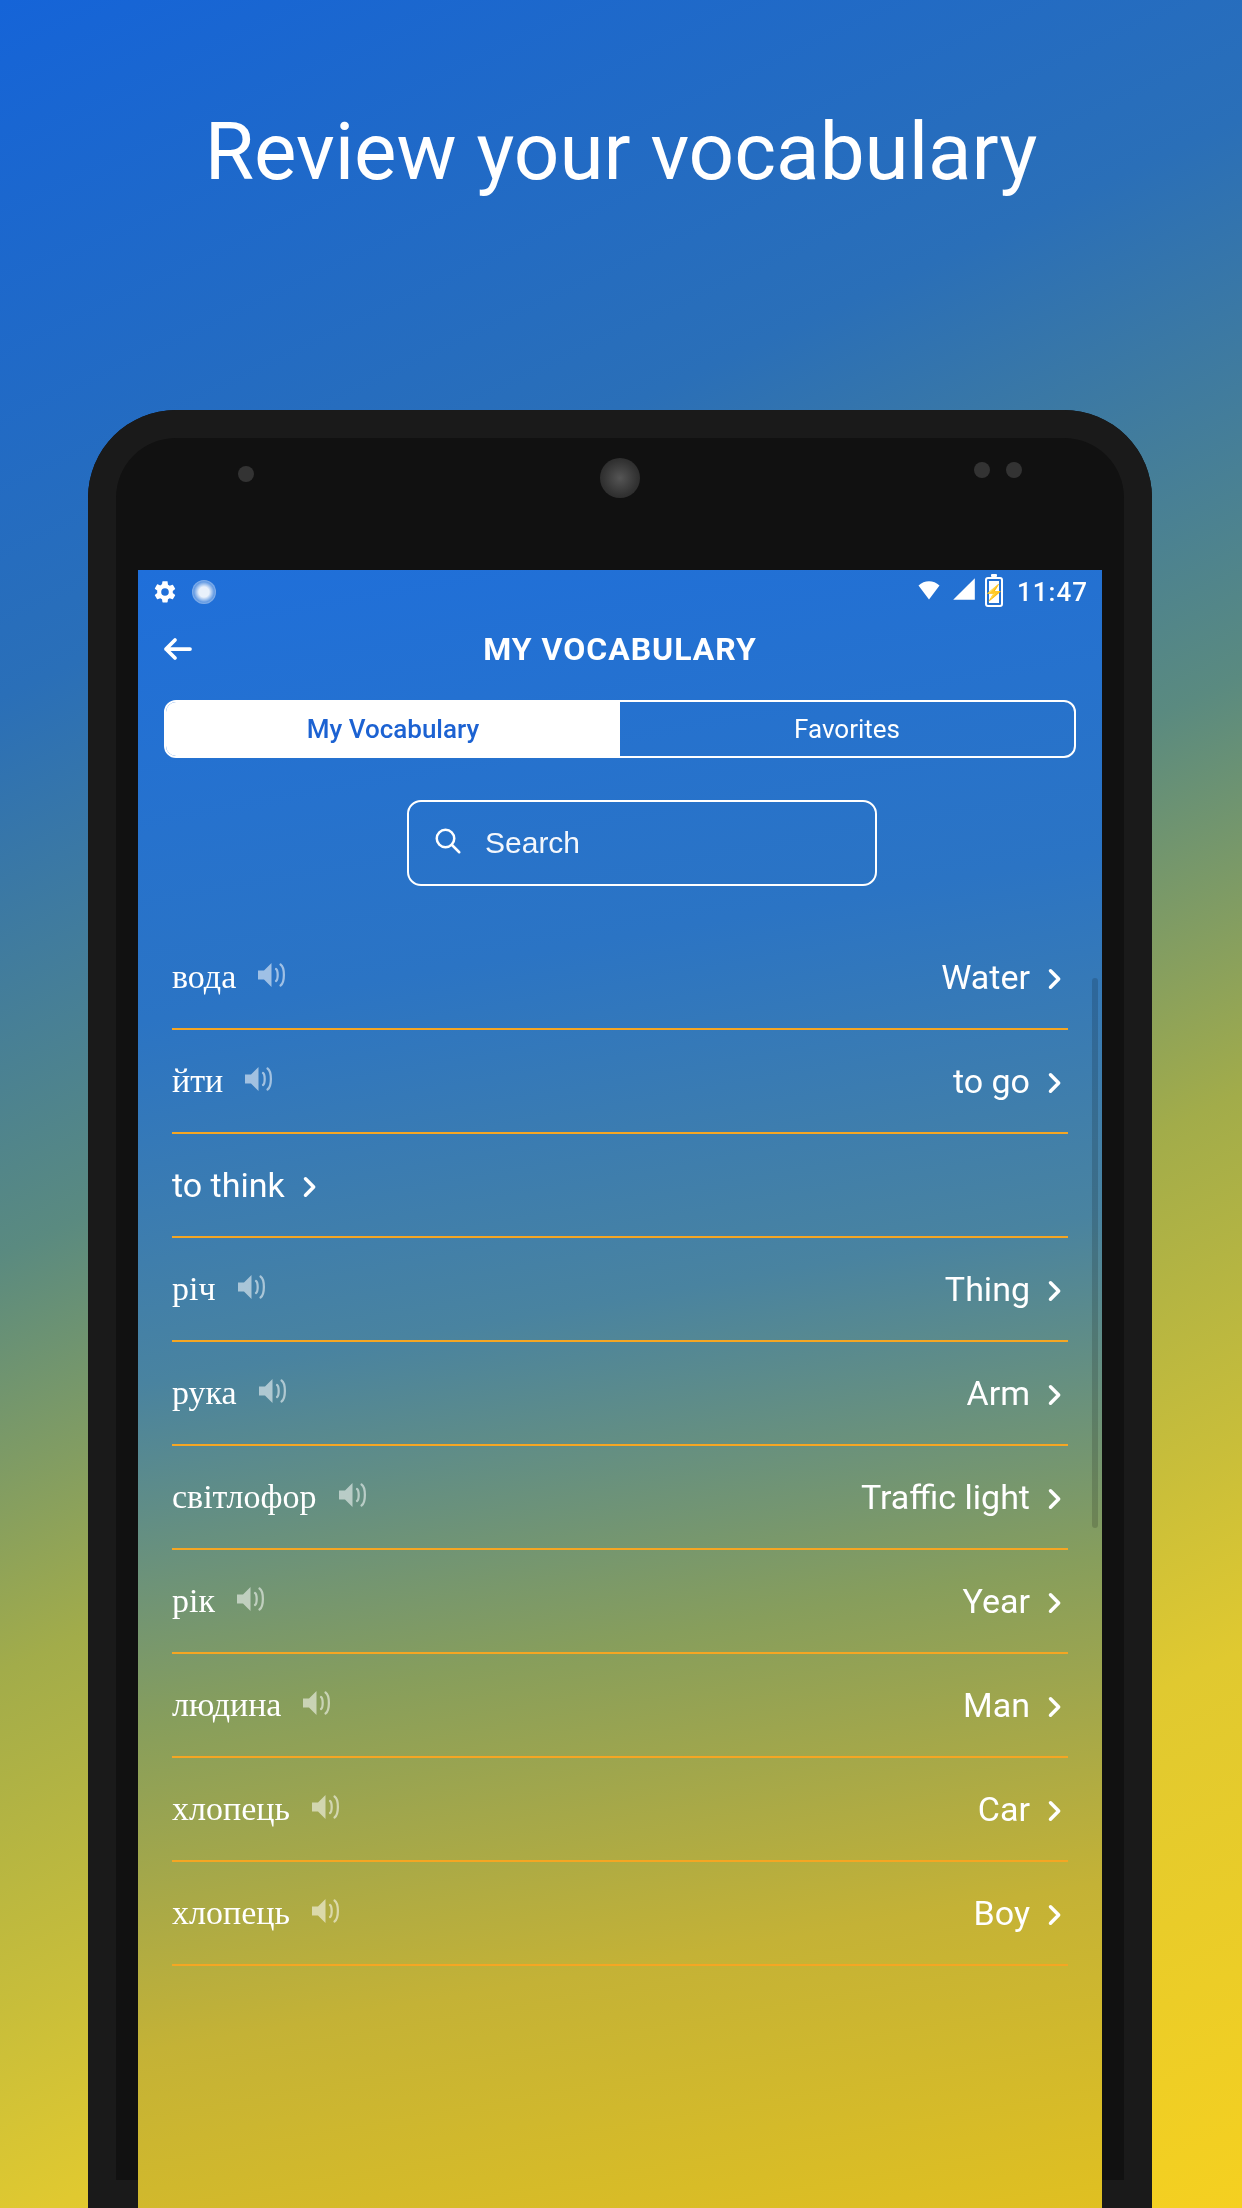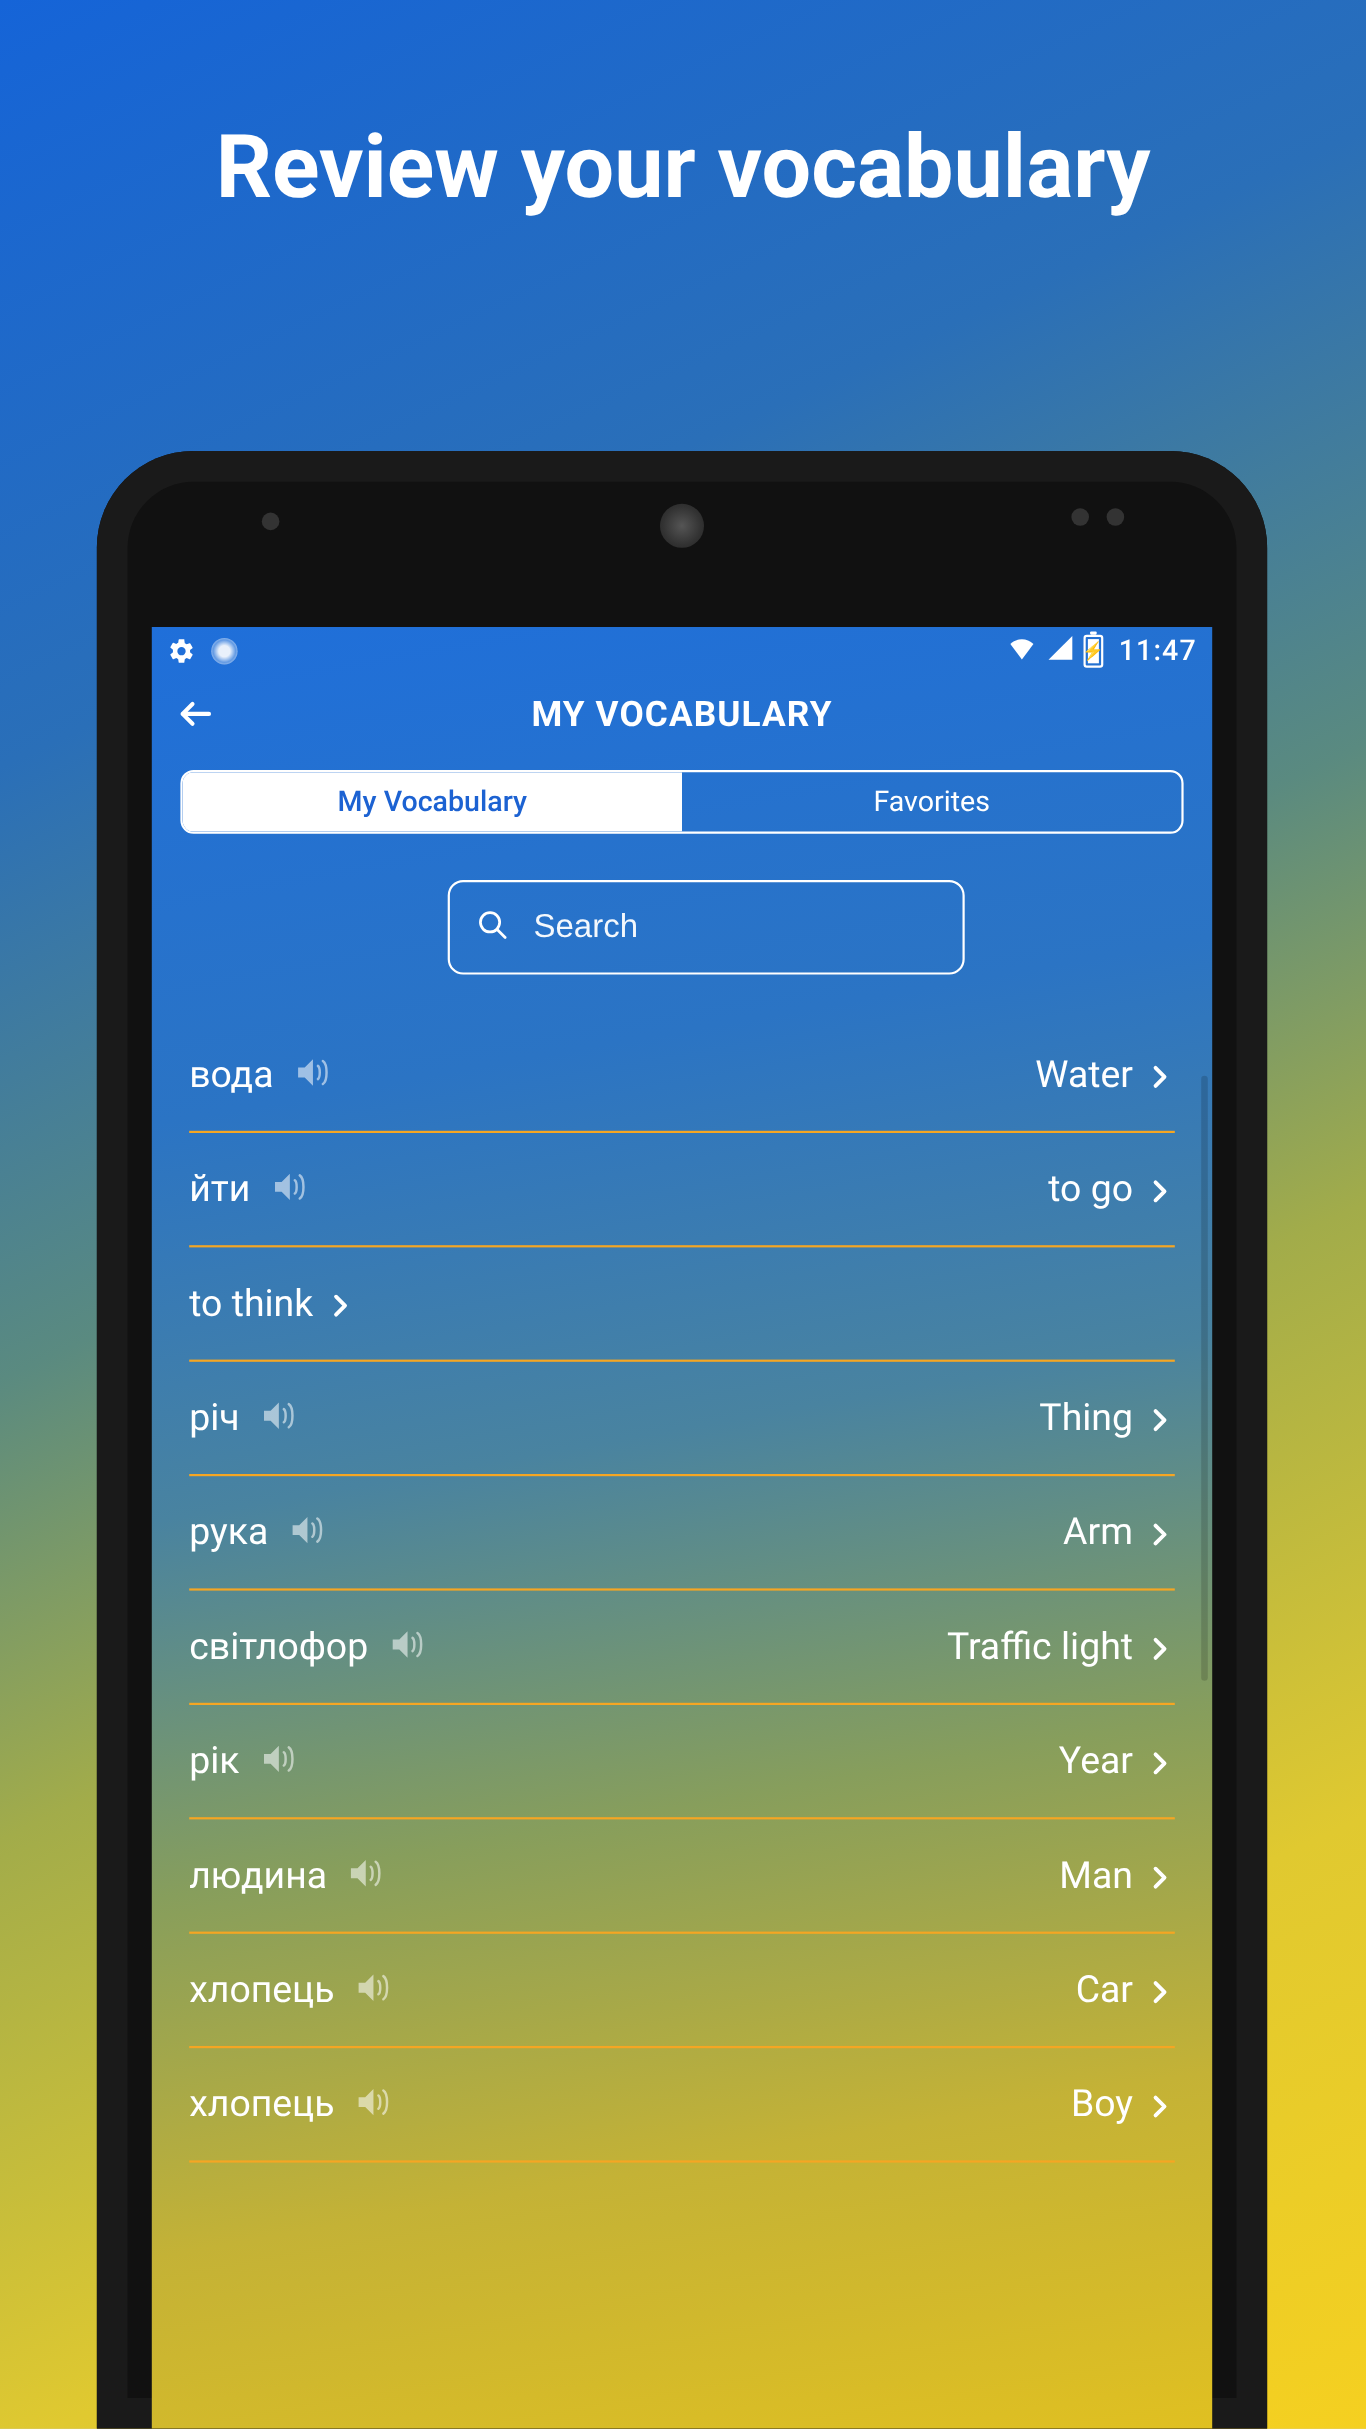--- a/index.html
+++ b/index.html
@@ -10,21 +10,21 @@
     position: relative;
   }
 
   .promo-title {
     position: absolute;
     top: 105px;
     left: 0; right: 0;
     text-align: center;
     color: #ffffff;
     font-size: 80px;
-    font-weight: 700;
+    font-weight: 400;
     letter-spacing: 0px;
   }
 
   
   .phone {
     position: absolute;
     top: 410px;
     left: 88px;
     width: 1064px;
     height: 1798px;
@@ -186,20 +186,21 @@
     align-items: center;
     height: 104px;
     border-bottom: 2px solid #f5a623;
     color: #fff;
   }
   .row-left {
     display: flex;
     align-items: center;
     gap: 16px;
     flex: 1;
+    font-family: Liberation Serif, serif;
   }
   .src-word { font-size: 34px; }
   .sound-icon svg { width: 36px; height: 36px; stroke: rgba(255,255,255,0.55); stroke-width: 1.5; fill: none; }
   .row-right {
     display: flex;
     align-items: flex-end;
     gap: 10px;
   }
   .target-word { font-size: 34px; }
   .chev svg { width: 28px; height: 28px; stroke: #fff; stroke-width: 3; fill: none; }

